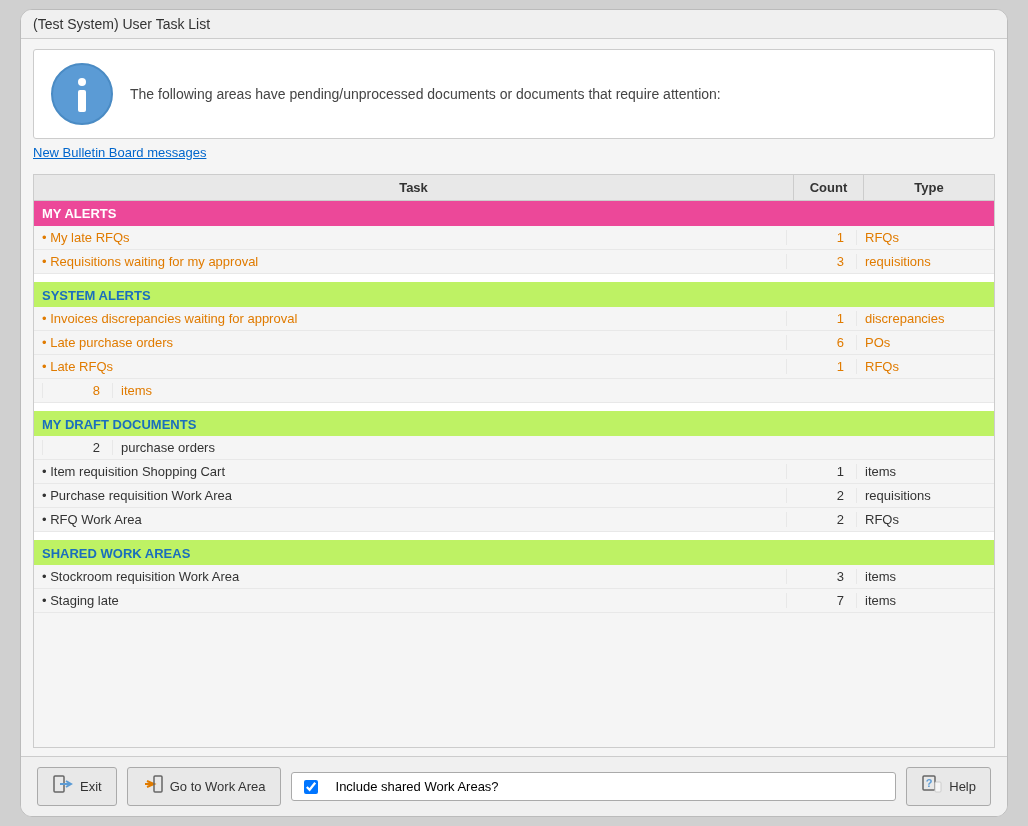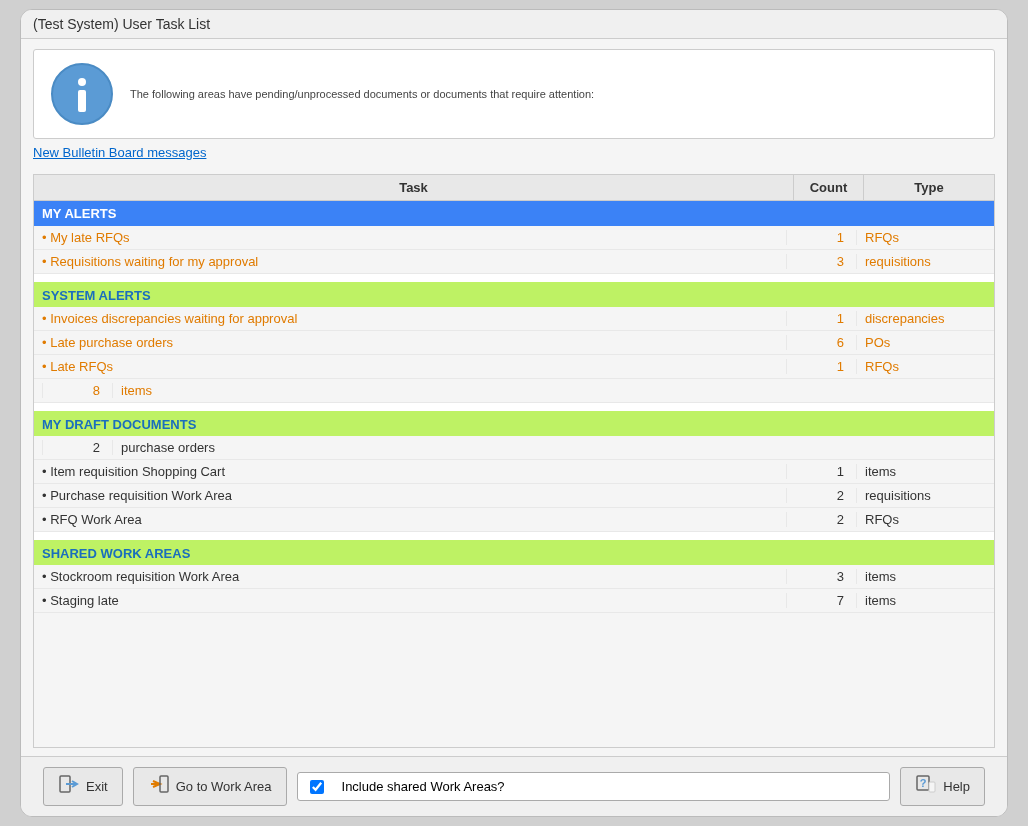--- a/index.html
+++ b/index.html
@@ -48,21 +48,21 @@
       height: 64px;
       flex-shrink: 0;
       margin-right: 16px;
     }
     .info-icon svg {
       width: 64px;
       height: 64px;
     }
     .info-text {
       color: #444;
-      font-size: 11px;
+      font-size: 14px;
       line-height: 1.5;
     }
     .bulletin-link {
       color: #0066cc;
       text-decoration: underline;
       cursor: pointer;
       font-size: 13px;
       margin: 0 12px 6px 12px;
       flex-shrink: 0;
       display: block;
@@ -105,21 +105,21 @@
       font-weight: bold;
       color: #333;
     }
     .scrollable-body {
       flex: 1;
       overflow-y: auto;
       overflow-x: hidden;
     }
     .section-header-row {
       display: flex;
-      background: #3b82f6;
+      background: #ec4899;
       padding: 5px 8px;
       align-items: center;
     }
     .section-header-text {
       flex: 1;
       font-weight: bold;
       color: #fff;
       font-size: 13px;
     }
     .section-header-count {
@@ -189,21 +189,21 @@
     .section-label-text {
       flex: 1;
       font-weight: bold;
       color: #1a6ebd;
       font-size: 13px;
     }
     .footer {
       display: flex;
       flex-direction: row;
       align-items: center;
-      padding: 10px 22px;
+      padding: 10px 16px;
       background: #f0f0f0;
       border-top: 1px solid #ccc;
       gap: 10px;
       flex-shrink: 0;
       justify-content: center;
     }
     .btn {
       display: flex;
       align-items: center;
       gap: 6px;

